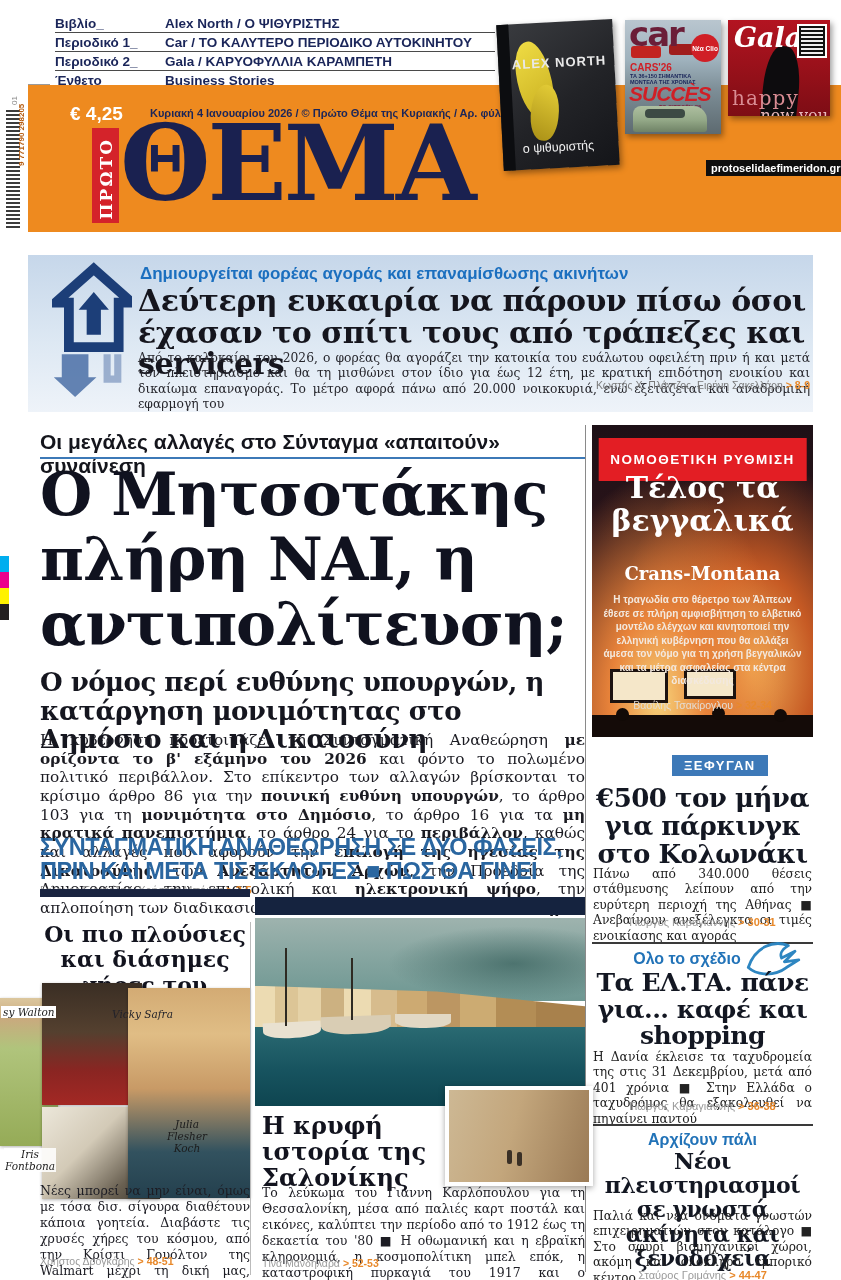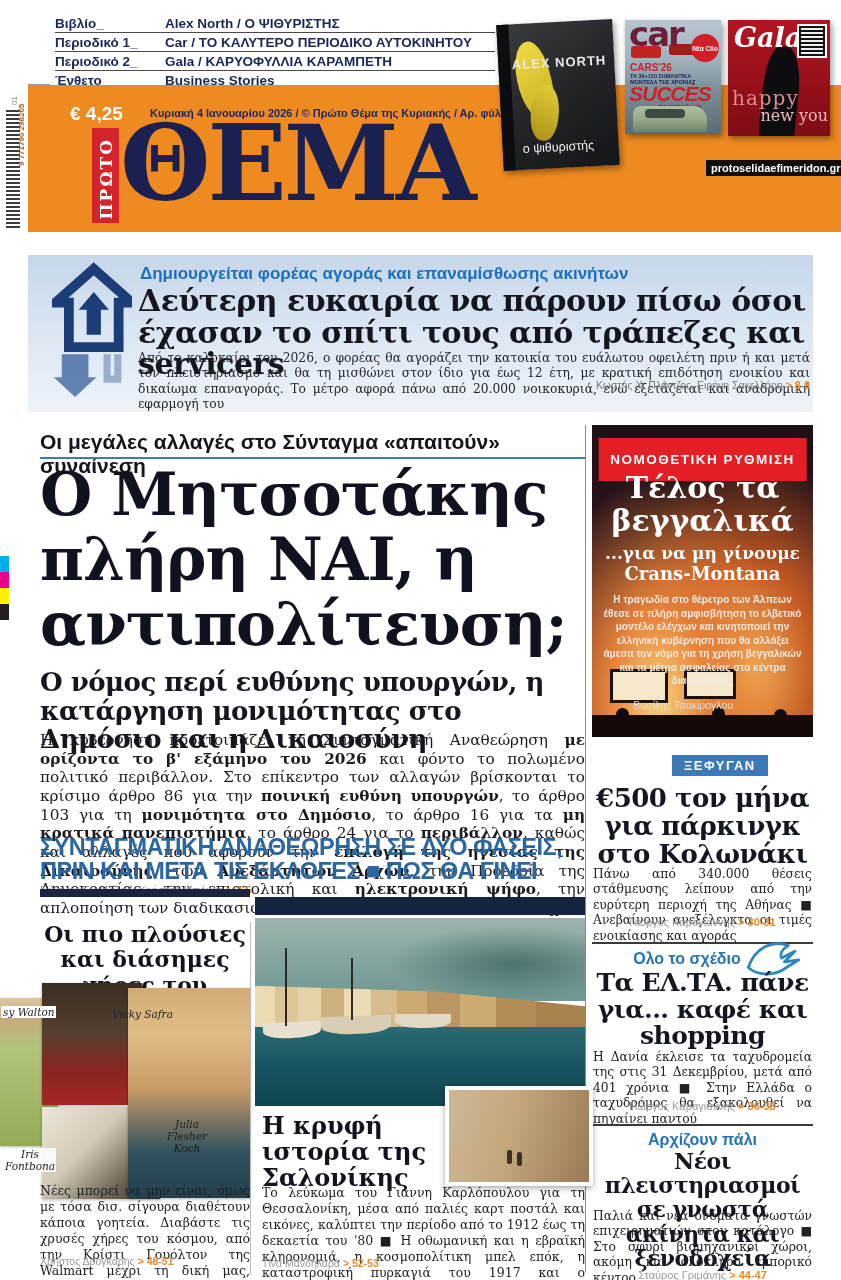--- a/index.html
+++ b/index.html
@@ -49,21 +49,21 @@
     justify-content:center;text-align:center;}
   .carmag .kick{position:absolute;left:5px;top:42px;font-size:10px;font-weight:bold;color:#d01f26;}
   .carmag .sub{position:absolute;left:5px;top:53px;font-size:5.5px;font-weight:bold;color:#1A2559;width:80px;line-height:1.1;}
   .carmag .big{position:absolute;left:4px;top:62px;font-size:21px;font-weight:bold;font-style:italic;color:#d01f26;
     letter-spacing:-1px;}
   .carmag .foot{position:absolute;left:34px;top:84px;font-size:5.5px;font-weight:bold;color:#7a1f3d;}
   .carmag .greencar{position:absolute;left:8px;bottom:2px;width:74px;height:26px;border-radius:8px 14px 3px 3px;
     background:linear-gradient(180deg,#aebfa0 0%,#93a887 55%,#6f8266 100%);}
   .carmag .greencar:before{content:"";position:absolute;left:12px;top:3px;width:40px;height:9px;
     background:#3c4a44;border-radius:4px;}
-  .gala{left:728px;top:20px;width:102px;height:116px;background:
+  .gala{left:728px;top:20px;width:102px;height:96px;background:
     linear-gradient(180deg,#b31421 0%,#931019 60%,#7d0d15 100%);overflow:hidden;}
   .gala .name{position:absolute;left:6px;top:2px;font-family:"DejaVu Serif",serif;font-style:italic;
     font-weight:bold;font-size:27px;color:#fff;}
   .gala .codebox{position:absolute;right:3px;top:4px;width:26px;height:30px;background:#111;
     border:2px solid #fff;}
   .gala .codebox:before{content:"";position:absolute;left:2px;top:2px;right:2px;bottom:2px;
     background:repeating-linear-gradient(to bottom,#eee 0 2px,#111 2px 4px);}
   .gala .figure{position:absolute;left:34px;top:26px;width:36px;height:104px;background:#0d0c0e;
     border-radius:40% 45% 20% 25%;transform:rotate(6deg);}
   .gala .tag1{position:absolute;left:4px;top:66px;font-family:"DejaVu Serif",serif;font-size:20px;
@@ -345,21 +345,20 @@
 
   <div class="abs fireworks">
     <div class="fw-screen" style="left:18px;bottom:34px;"></div>
     <div class="fw-screen" style="left:92px;bottom:38px;width:46px;height:24px;"></div>
     <div class="fw-crowd"></div>
     <div class="fw-head" style="left:24px;bottom:16px;"></div>
     <div class="fw-head" style="left:120px;bottom:17px;"></div>
     <div class="fw-head" style="left:182px;bottom:15px;"></div>
     <div class="fw-chip">ΝΟΜΟΘΕΤΙΚΗ ΡΥΘΜΙΣΗ</div>
     <div class="fw-headline">Τέλος τα βεγγαλικά</div>
-    <div class="fw-sub1">...για να μη γίνουμε</div>
     <div class="fw-sub2">Crans-Montana</div>
     <div class="fw-body">Η τραγωδία στο θέρετρο των Άλπεων έθεσε σε πλήρη αμφισβήτηση το ελβετικό μοντέλο ελέγχων και κινητοποιεί την ελληνική κυβέρνηση που θα αλλάξει άμεσα τον νόμο για τη χρήση βεγγαλικών και τα μέτρα ασφαλείας στα κέντρα διασκέδασης</div>
     <div class="fw-byline">
       <span>Βασίλης Τσακίρογλου</span>
       <span class="pages">&gt; 32-34</span>
     </div>
   </div>
 
   <div class="abs chip-blue">ΞΕΦΥΓΑΝ</div>
   <div class="abs rc-headline park-headline">€500 τον μήνα για πάρκινγκ στο Κολωνάκι</div>

